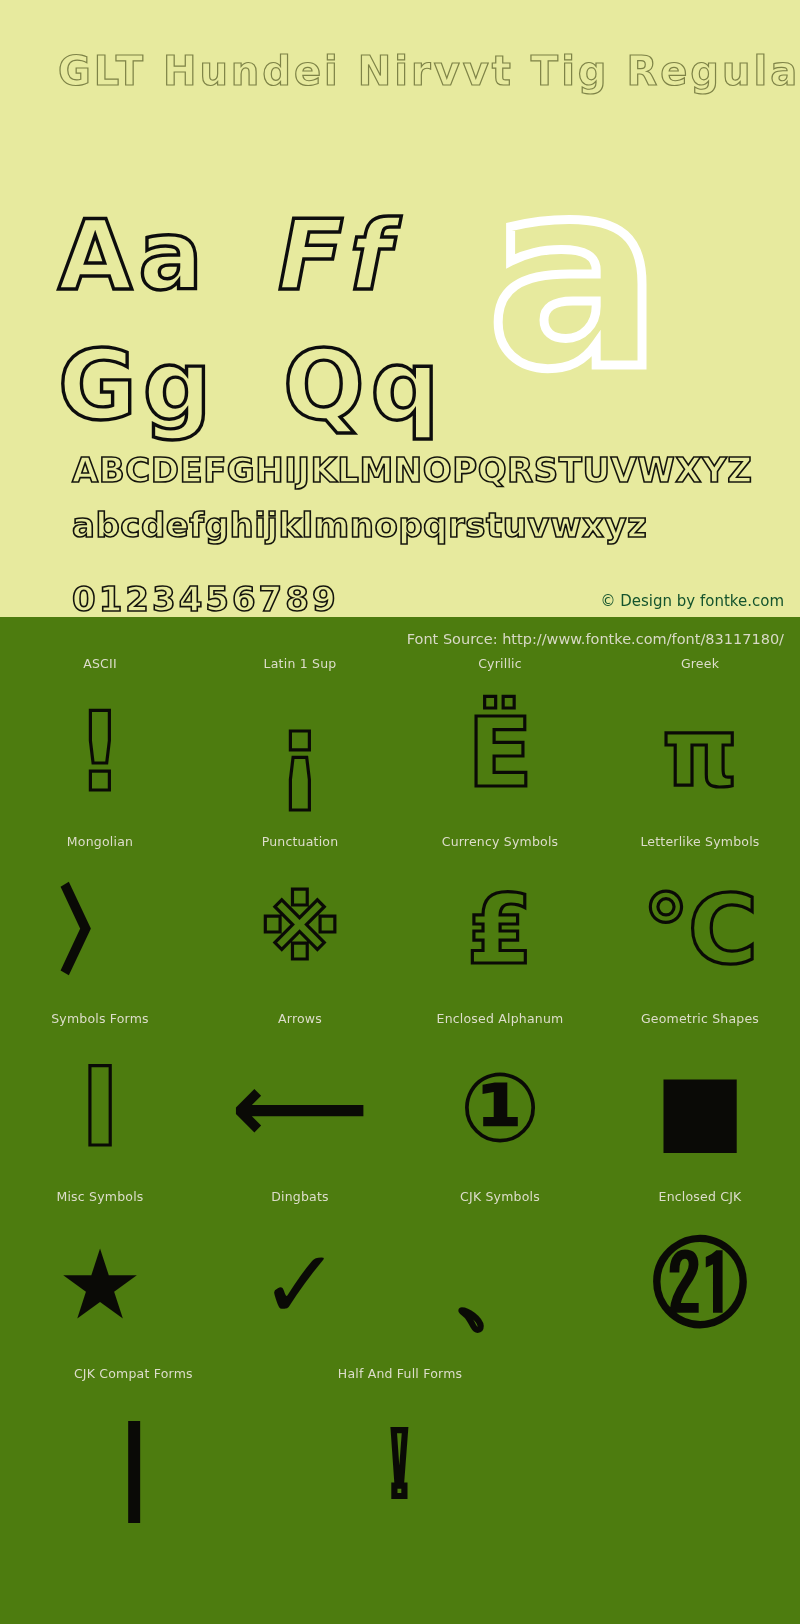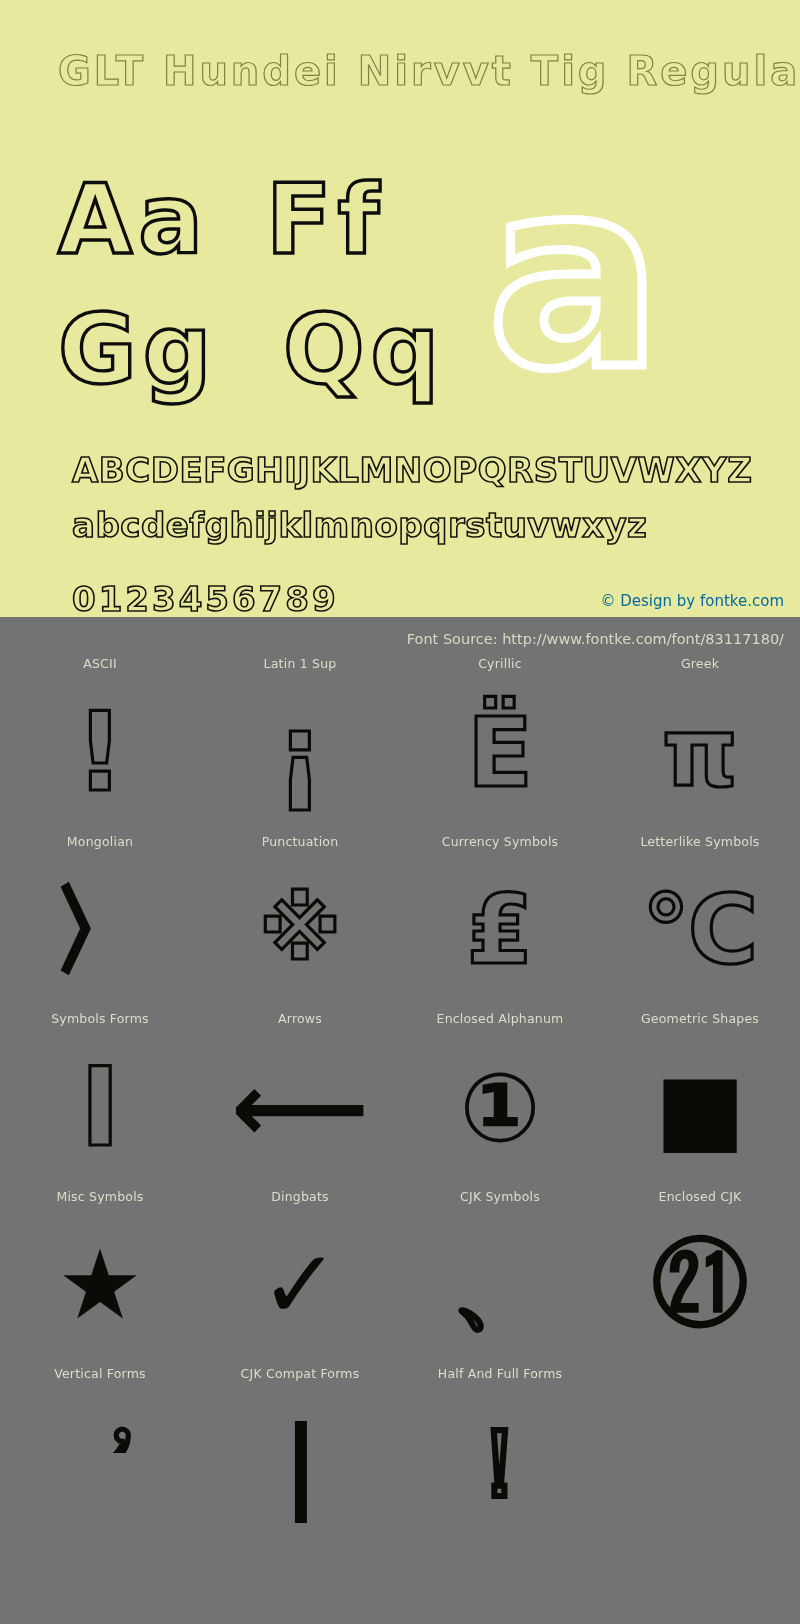--- a/index.html
+++ b/index.html
@@ -54,23 +54,24 @@
   .pair {
     position: absolute;
     font-family: "DejaVu Sans", sans-serif;
     font-weight: 700;
     font-size: 96px;
     line-height: 1;
     color: transparent;
     -webkit-text-stroke: 3.4px #0d0d0d;
     letter-spacing: 6px;
     white-space: nowrap;
+    margin-top: 36px;
   }
   .pair-aa { left: 58px;  top: 22px; }
-  .pair-ff { left: 266px; top: 22px; }
+  .pair-ff { left: 278px; top: 22px; font-style: italic; }
   .pair-gg { left: 58px;  top: 152px; }
   .pair-qq { left: 283px; top: 152px; }
 
   .big-letter {
     position: absolute;
     left: 487px;
     top: 6px;
     font-family: "DejaVu Sans", sans-serif;
     font-weight: 700;
     font-size: 260px;
@@ -95,33 +96,33 @@
     letter-spacing: 0.5px;
     white-space: nowrap;
   }
   .alpha-row.digits { letter-spacing: 3px; margin-top: 19px; }
 
   .credit {
     position: absolute;
     right: 16px;
     top: 592px;
     font-size: 15px;
-    color: #0369a1;
+    color: #14532d;
     font-family: "DejaVu Sans", sans-serif;
     white-space: nowrap;
   }
 
   
   .coverage-panel {
     position: absolute;
     left: 0;
     top: 617px;
     width: 800px;
     height: 1007px;
-    background: #737373;
+    background: #4d7c0f;
     overflow: hidden;
   }
 
   .source-line {
     position: absolute;
     right: 16px;
     top: 14px;
     font-size: 14.5px;
     color: #d8d9c6;
     font-family: "DejaVu Sans", sans-serif;
@@ -313,26 +314,20 @@
         <div class="block-cell">
           <div class="block-label">Enclosed CJK</div>
           <div class="block-glyph-wrap">
             <span class="block-glyph g-sz-lg g-solid">㉑</span>
           </div>
         </div>
       </div>
 
       <div class="block-row">
         <div class="block-cell">
-          <div class="block-label">Vertical Forms</div>
-          <div class="block-glyph-wrap">
-            <span class="block-glyph g-sz-sm">︐</span>
-          </div>
-        </div>
-        <div class="block-cell">
           <div class="block-label">CJK Compat Forms</div>
           <div class="block-glyph-wrap">
             <span class="block-glyph g-sz-lg">｜</span>
           </div>
         </div>
         <div class="block-cell">
           <div class="block-label">Half And Full Forms</div>
           <div class="block-glyph-wrap">
             <span class="block-glyph g-sz-lg">！</span>
           </div>

